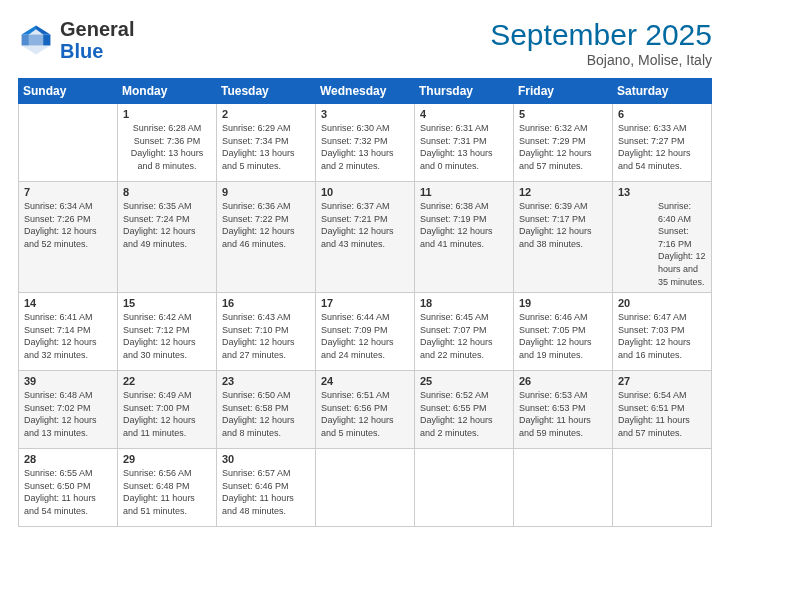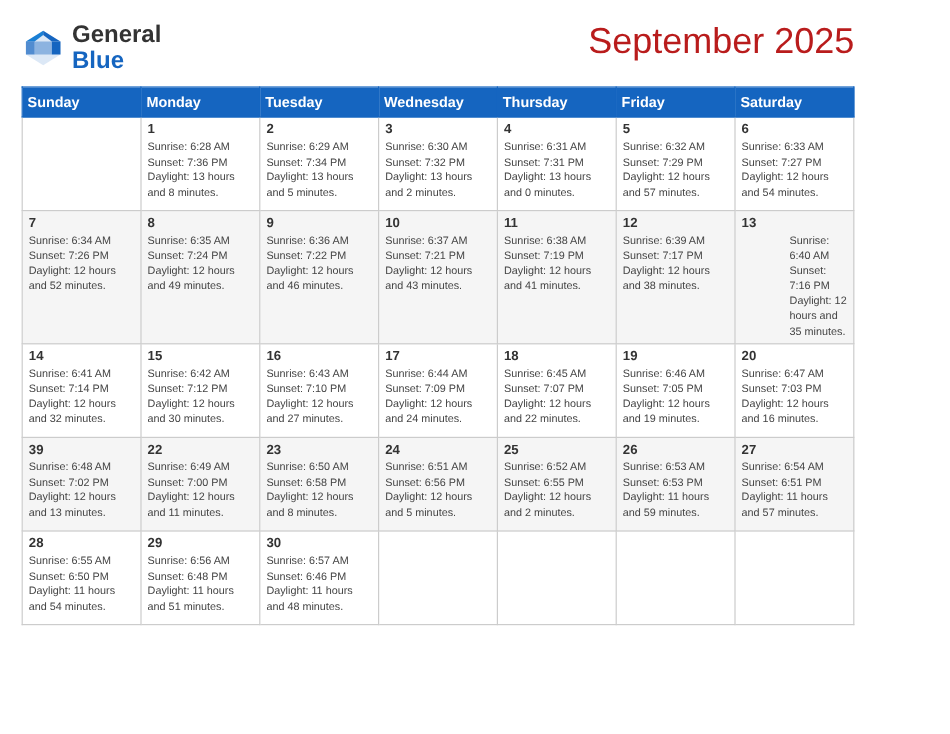--- a/index.html
+++ b/index.html
@@ -37,21 +37,21 @@
     .logo-icon {
       width: 36px;
       height: 36px;
     }
     .title-block {
       text-align: right;
     }
     .month-title {
       font-size: 30px;
       font-weight: normal;
-      color: #b91c1c;
+      color: #0369a1;
     }
     .location {
       font-size: 14px;
       color: #555;
     }
     table {
       width: 100%;
       border-collapse: collapse;
       table-layout: fixed;
       padding-left: 27px;
@@ -108,41 +108,42 @@
         <polygon points="28,14 36,14 36,26 28,26" fill="#1565c0"></polygon>
         <polygon points="12,14 28,14 28,26 12,26" fill="#1565c0" opacity="0.4"></polygon>
       </svg>
       <div class="logo-text">
         <div><span class="general">General</span></div>
         <div><span class="blue">Blue</span></div>
       </div>
     </div>
     <div class="title-block">
       <div class="month-title">September 2025</div>
+      <div class="location">Bojano, Molise, Italy</div>
     </div>
   </div>
 
   <table>
     <thead>
       <tr>
         <th>Sunday</th>
         <th>Monday</th>
         <th>Tuesday</th>
         <th>Wednesday</th>
         <th>Thursday</th>
         <th>Friday</th>
         <th>Saturday</th>
       </tr>
     </thead>
     <tbody id="calendar-body">
     <tr>
           <td class="empty-cell"></td>
           <td>
             <span class="day-num">1</span>
-            <div class="day-info" style="white-space: pre-line;">Sunrise: 6:28 AM
+            <div class="day-info" style="white-space: pre-line; text-align: center;">Sunrise: 6:28 AM
 Sunset: 7:36 PM
 Daylight: 13 hours and 8 minutes.</div>
           </td>
           <td>
             <span class="day-num">2</span>
             <div class="day-info" style="white-space: pre-line;">Sunrise: 6:29 AM
 Sunset: 7:34 PM
 Daylight: 13 hours and 5 minutes.</div>
           </td>
           <td>

